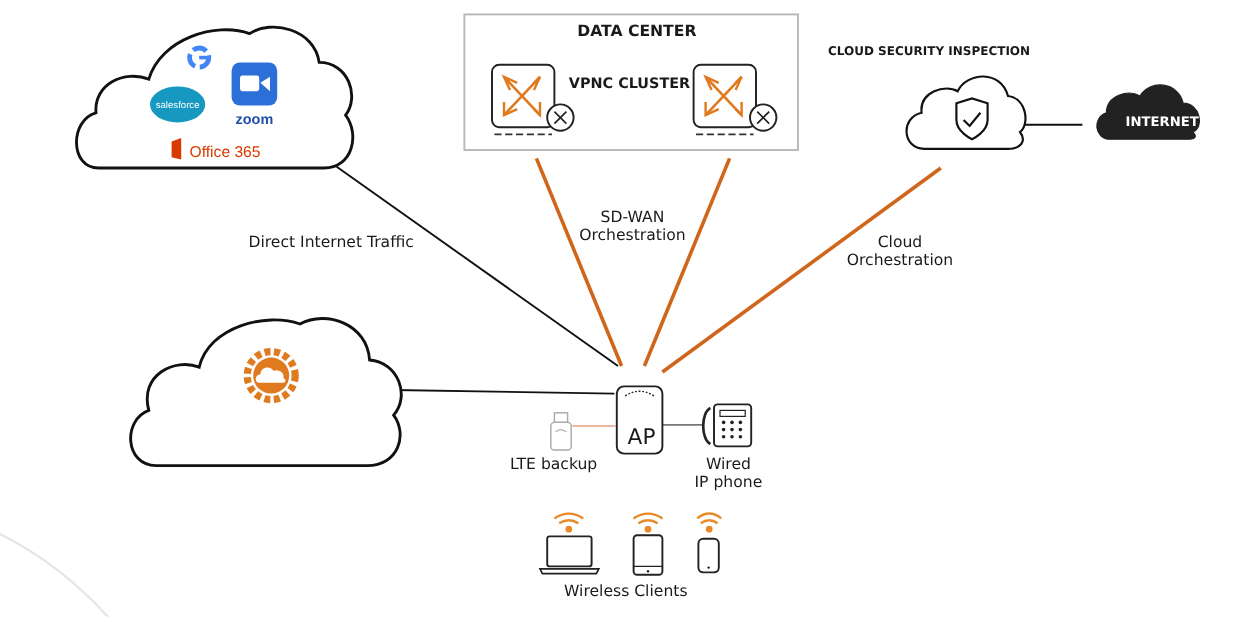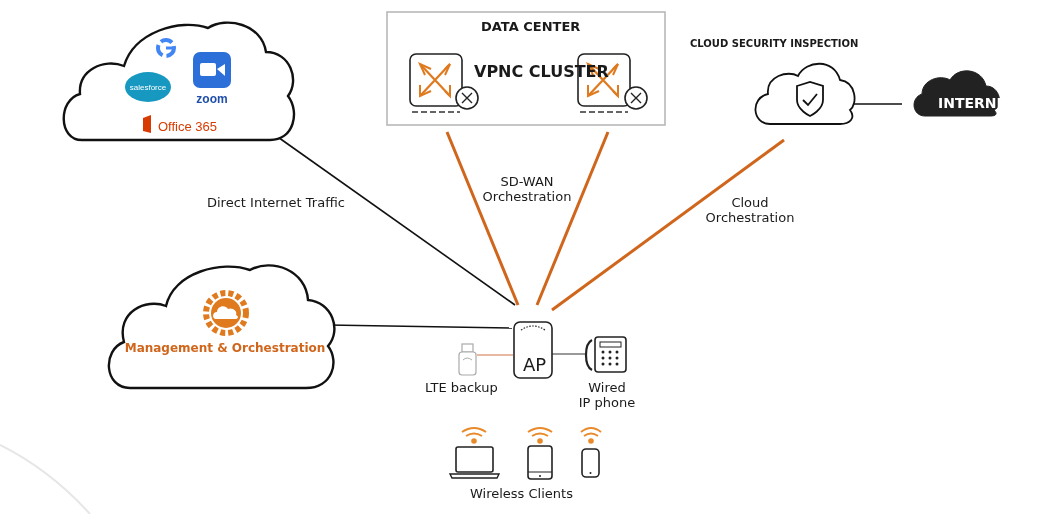--- a/index.html
+++ b/index.html
@@ -134,36 +134,35 @@
     <circle cx="540" cy="476" r="1" fill="#222"></circle>
   </g>
 
   <g>
     <rect x="582" y="449" width="17" height="28" rx="4" fill="#fff" stroke="#222" stroke-width="1.6"></rect>
     <circle cx="590.5" cy="473" r="1" fill="#222"></circle>
   </g>
 </svg>
 
 <div class="lbl bold" style="left:481px; top:19px; font-size:13px;">DATA CENTER</div>
-<div class="lbl bold" style="left:474px; top:62px; font-size:16px;">VPNC CLUSTER</div>
+<div class="lbl bold" style="left:474px; top:62px; font-size:12px;">VPNC CLUSTER</div>
 <div class="lbl bold" style="left:690px; top:38px; font-size:10px;">CLOUD SECURITY INSPECTION</div>
-<div class="lbl bold" style="left:938px; top:95px; font-size:14px; color:#fff;">INTERNET</div>
+<div class="lbl bold" style="left:938px; top:95px; font-size:11px; color:#fff;">INTERNET</div>
 
 <div class="lbl" style="left:207px; top:195px;">Direct Internet Traffic</div>
 <div class="lbl ctr" style="left:472px; top:174px; width:110px;">
   <div>SD-WAN</div>
   <div>Orchestration</div>
 </div>
 <div class="lbl ctr" style="left:695px; top:195px; width:110px;">
   <div>Cloud</div>
   <div>Orchestration</div>
 </div>
 
 <div class="lbl ctr bold" style="left:120px; top:340px; width:210px; color:#d0661c; font-size:12px; line-height:16px;">
-  <div>Management &amp; Orchestration</div>
 </div>
 
 <div class="lbl" style="left:523px; top:354px; font-size:18px;">AP</div>
 <div class="lbl" style="left:425px; top:380px;">LTE backup</div>
 <div class="lbl ctr" style="left:572px; top:380px; width:70px;">
   <div>Wired</div>
   <div>IP phone</div>
 </div>
 <div class="lbl" style="left:470px; top:486px;">Wireless Clients</div>
 

